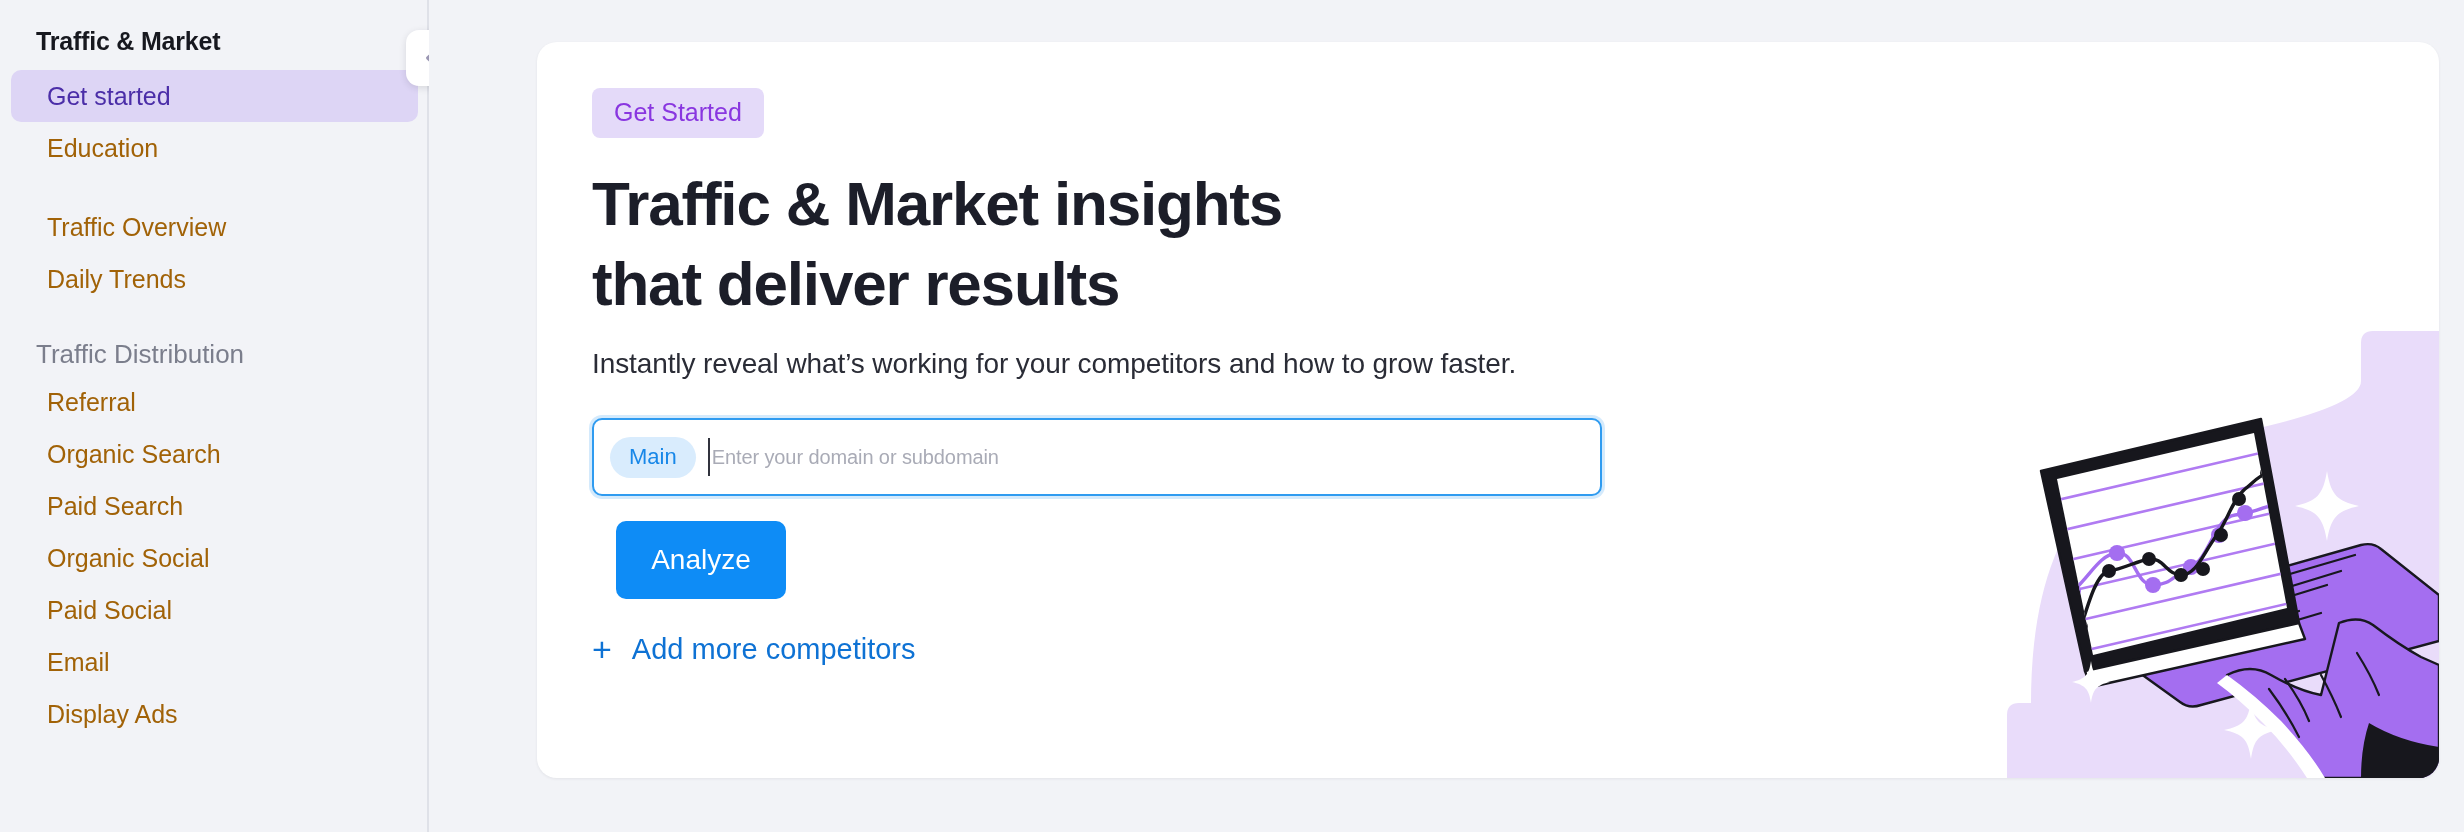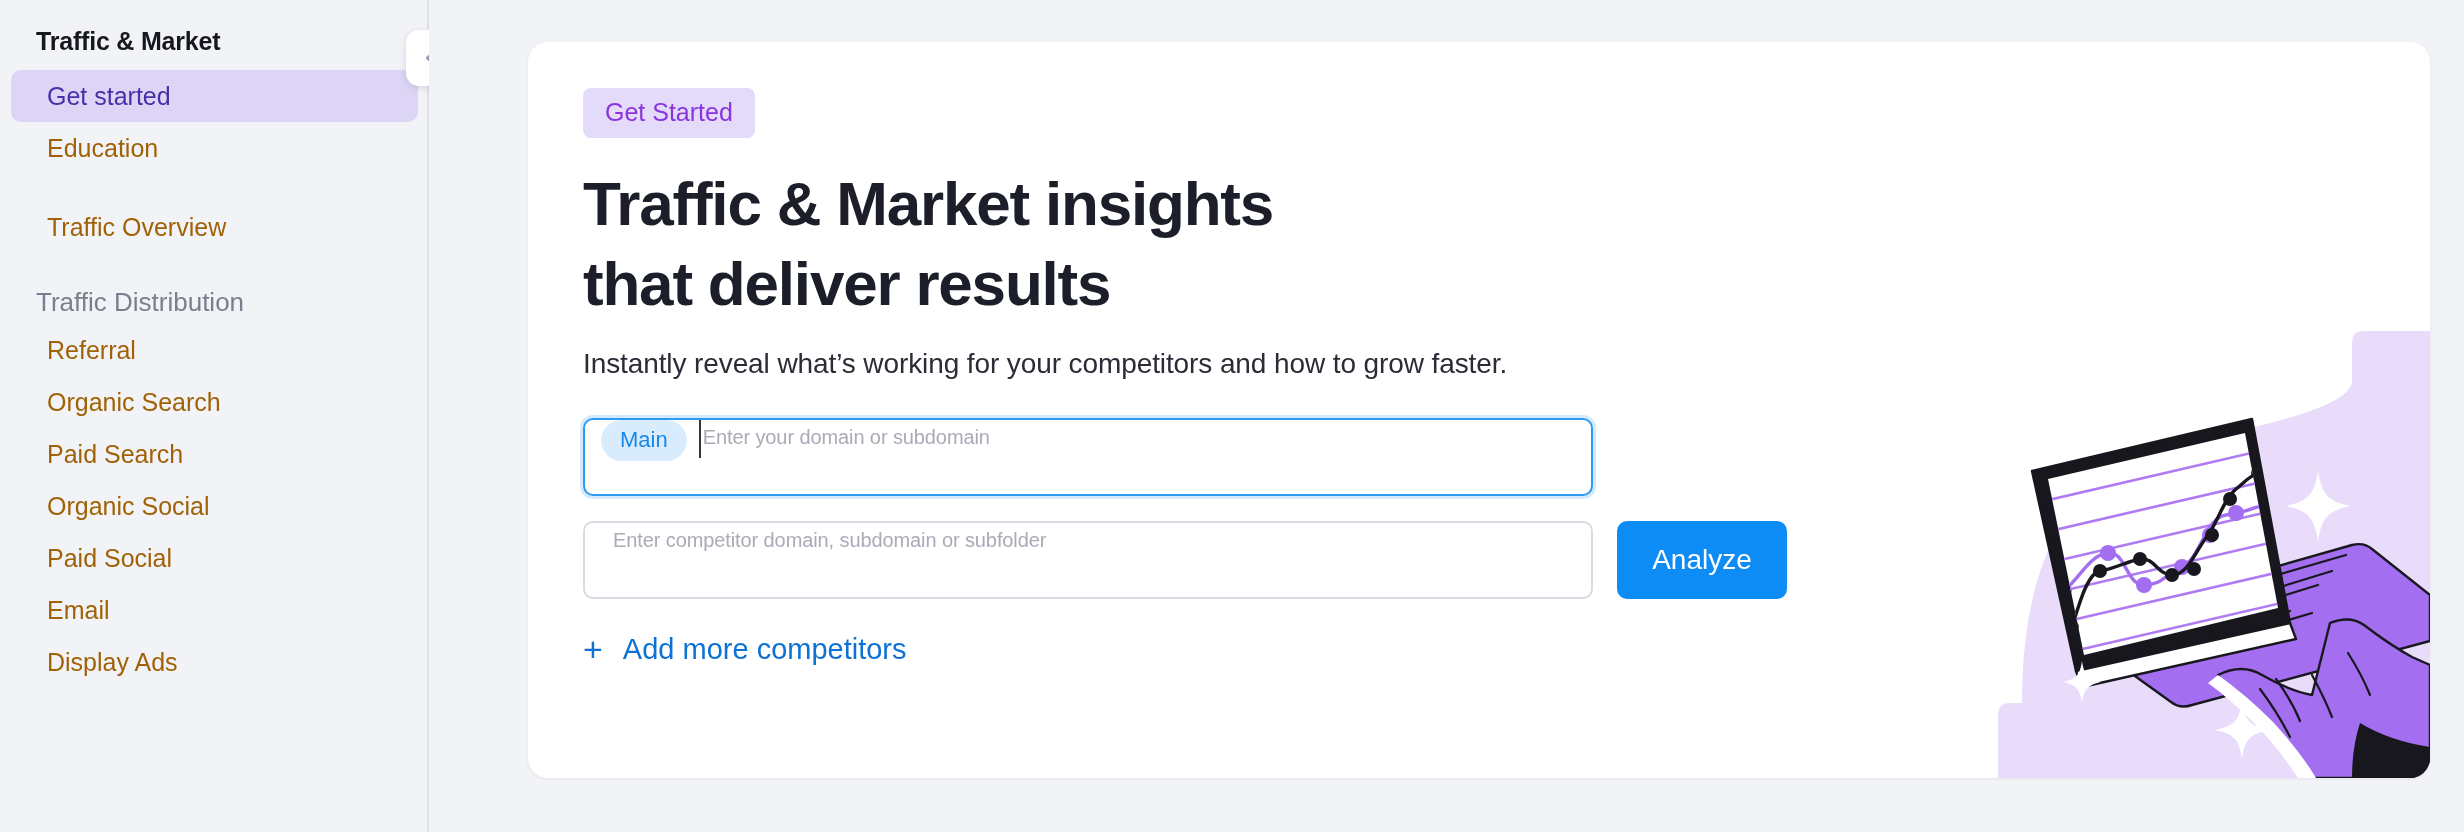--- a/index.html
+++ b/index.html
@@ -3,21 +3,21 @@
 <meta charset="utf-8">
 <style>
   * { box-sizing: border-box; margin: 0; padding: 0; }
   html, body {
     width: 2464px; height: 832px;
     overflow: hidden;
     background: #f2f3f7;
     font-family: "Liberation Sans", sans-serif;
     -webkit-font-smoothing: antialiased;
   }
-  .app { position: relative; width: 2464px; height: 832px; display: flex; }
+  .app { position: relative; width: 2464px; height: 832px; display: flex; gap: 9px; }
 
   
   .sidebar {
     position: relative;
     width: 429px; height: 832px;
     background: #f2f3f7;
     flex: 0 0 429px;
     padding-top: 26px;
     overflow: hidden;
   }
@@ -75,21 +75,21 @@
   .subtitle {
     margin-top: 22px; font-size: 28px; color: #2a2c36;
     line-height: 36px; letter-spacing: -0.1px;
   }
 
   .form { margin-top: 36px; }
   .input-row { display: flex; align-items: center; }
   .field {
     position: relative; width: 1010px; height: 78px;
     border-radius: 10px; background: #fff;
-    display: flex; align-items: flex-start; padding: 0 16px;
+    display: flex; align-items: center; padding: 0 16px;
   }
   .field.main-field {
     border: 2px solid #2f9bf0;
     box-shadow: 0 0 0 3px rgba(100,180,245,.28);
   }
   .field.competitor-field { border: 2px solid #d9dbe3; }
   .chip-main {
     background: #d9ecfd; color: #1787e8; font-size: 22px;
     border-radius: 999px; padding: 8px 19px 9px; line-height: 24px;
     margin-right: 4px; white-space: nowrap;
@@ -138,20 +138,23 @@
     </div>
     <div class="sb-item">
       <span>Education</span>
     </div>
 
     <div class="sb-gap"></div>
 
     <div class="sb-item">
       <span>Traffic Overview</span>
     </div>
+    <div class="sb-item">
+      <span>Daily Trends</span>
+    </div>
 
     <div class="sb-gap"></div>
 
     <div class="sb-section">Traffic Distribution</div>
 
     <div class="sb-item">
       <span>Referral</span>
     </div>
     <div class="sb-item">
       <span>Organic Search</span>
@@ -201,23 +204,20 @@
             <div class="field main-field">
               <span class="chip-main">Main</span>
               <span class="caret"></span>
               <span class="ph">Enter your domain or subdomain</span>
             </div>
           </div>
 
           <div class="row-gap"></div>
 
           <div class="input-row">
-            <div class="field competitor-field">
-              <span class="ph">Enter competitor domain, subdomain or subfolder</span>
-            </div>
             <button class="analyze-btn">Analyze</button>
           </div>
 
           <div class="add-more">
             <span class="plus">+</span>
             <span>Add more competitors</span>
           </div>
         </div>
       </div>
 

